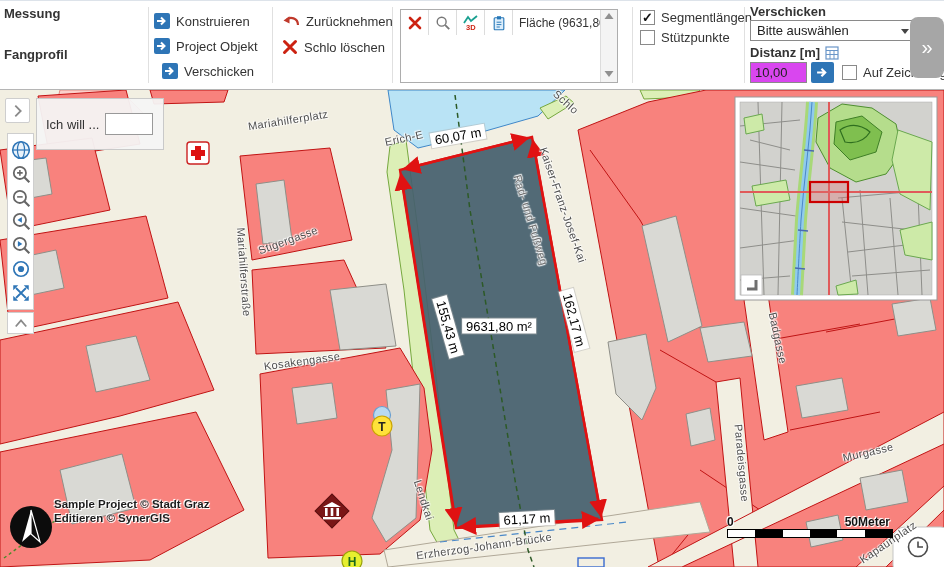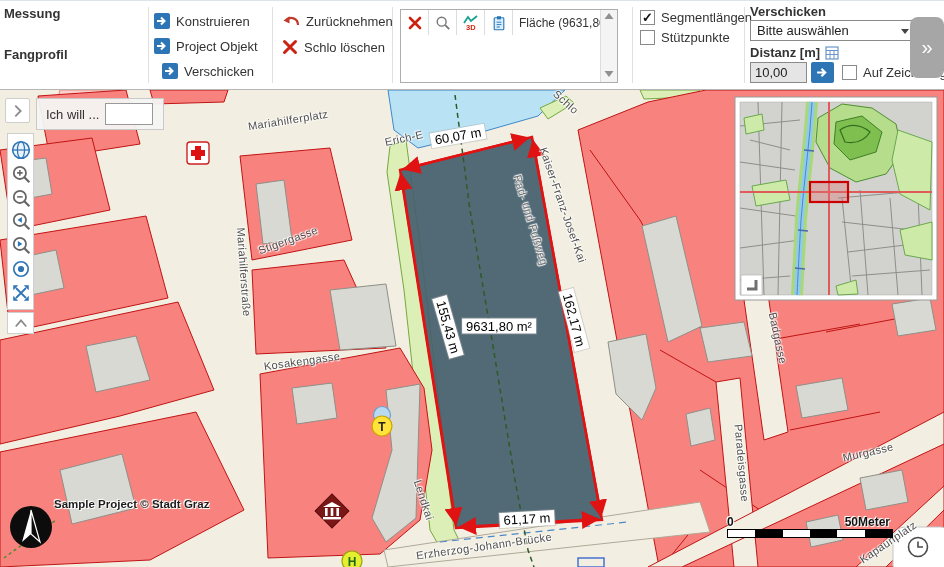--- a/index.html
+++ b/index.html
@@ -15,36 +15,36 @@
   .bluebox{width:16px;height:16px;background:#2e75b6;border-radius:2px;display:flex;align-items:center;justify-content:center;flex:0 0 auto;}
   
   #results{position:absolute;left:400px;top:8px;width:218px;height:74px;border:1px solid #adadad;background:#fff;box-sizing:border-box;}
   #results .row{position:absolute;left:0;top:0;right:17px;height:25px;display:flex;align-items:stretch;}
   #results .ricon{width:27px;display:flex;align-items:center;justify-content:center;border-right:1px solid #dcdcdc;}
   #results .rtext{flex:1;display:flex;align-items:center;padding-left:6px;font-size:12px;color:#333;white-space:nowrap;overflow:hidden;}
   #results .sbar{position:absolute;right:0;top:0;bottom:0;width:16px;background:#f4f4f4;border-left:1px solid #dcdcdc;}
   #results .sbar svg{display:block;margin:2px auto;}
   .cbrow{position:absolute;display:flex;align-items:center;gap:6px;font-size:13px;color:#333;}
   .cb{width:15px;height:15px;border:1px solid #8a8a8a;background:#fff;display:flex;align-items:center;justify-content:center;font-size:13px;font-weight:bold;color:#111;line-height:1;box-sizing:border-box;cursor:pointer;}
-  .inp{position:absolute;height:21px;border:1px solid #8a8a8a;background:#e5e5e5;font-size:13px;color:#222;padding:0 4px;box-sizing:border-box;font-family:"Liberation Sans",sans-serif;}
+  .inp{position:absolute;height:21px;border:1px solid #8a8a8a;background:#d946ef;font-size:13px;color:#222;padding:0 4px;box-sizing:border-box;font-family:"Liberation Sans",sans-serif;}
   #expandBtn{position:absolute;left:910px;top:16px;width:34px;height:61px;background:#a6a6a6;border-radius:8px;color:#fff;font-size:20px;display:flex;align-items:center;justify-content:center;cursor:pointer;z-index:30;}
   
   #map{position:absolute;left:0;top:90px;width:944px;height:477px;background:#f2efe2;overflow:hidden;}
   #basemap{position:absolute;left:0;top:0;}
   .street{position:absolute;font-size:11px;color:#4d4d4d;letter-spacing:.4px;white-space:nowrap;transform:translate(-50%,-50%) rotate(var(--r));text-shadow:0 0 2px #fff,0 0 2px #fff,1px 1px 1px #fff,-1px -1px 1px #fff;pointer-events:none;}
   .street.dim{color:#6e6e6e;}
   .mlabel{position:absolute;font-size:13px;color:#000;background:#fff;padding:0 4px;white-space:nowrap;transform:translate(-50%,-50%) rotate(var(--r));box-shadow:0 0 0 1px rgba(170,170,170,.45);}
   #copyright{position:absolute;left:54px;top:407px;font-size:11.5px;font-weight:bold;color:#1c1c1c;line-height:14px;text-shadow:0 0 2px #fff,0 0 2px #fff,1px 1px 0 #fff,-1px -1px 0 #fff;}
   #scalebar{position:absolute;left:727px;top:425px;width:166px;}
   #scalebar .nums{position:relative;height:14px;font-size:12px;font-weight:bold;color:#111;text-shadow:0 0 2px #fff,1px 1px 0 #fff,-1px -1px 0 #fff;}
   #scalebar .bar{height:7px;border:1.5px solid #000;display:flex;background:#fff;}
   #scalebar .bar i{flex:1;}
   #scalebar .bar i:nth-child(even){background:#000;}
   
-  #ichwill{position:absolute;left:36px;top:8px;width:128px;height:32px;background:rgba(244,244,244,.95);border:1px solid #c9c9c9;display:flex;align-items:center;box-sizing:border-box;z-index:20;}
+  #ichwill{position:absolute;left:36px;top:8px;width:128px;height:52px;background:rgba(244,244,244,.95);border:1px solid #c9c9c9;display:flex;align-items:center;box-sizing:border-box;z-index:20;}
   #ichwill .t{font-size:13px;color:#333;margin-left:9px;white-space:nowrap;}
   #ichwill input{width:48px;height:22px;margin-left:6px;border:1px solid #999;font-size:12px;padding:0 3px;box-sizing:border-box;}
   
   .navbox{position:absolute;background:#fff;border:1px solid #cecece;box-sizing:border-box;z-index:20;}
   #navExpand{left:5px;top:8px;width:25px;height:25px;display:flex;align-items:center;justify-content:center;cursor:pointer;border-radius:2px;}
   #navPanel{left:7px;top:43px;width:27px;height:177px;display:flex;flex-direction:column;align-items:center;justify-content:space-around;padding:4px 0;}
   #navPanel .nico{width:20px;height:20px;cursor:pointer;display:block;}
   #navCollapse{left:7px;top:222px;width:27px;height:22px;display:flex;align-items:center;justify-content:center;cursor:pointer;}
 </style>
 </head>
@@ -373,20 +373,21 @@
     <div class="street" style="left:888px;top:452px;--r:-34deg;">Kapaunplatz</div>
 
     <div class="mlabel" style="left:458px;top:46px;--r:-10deg;">60,07 m</div>
     <div class="mlabel" style="left:448px;top:237px;--r:74deg;">155,43 m</div>
     <div class="mlabel" style="left:574px;top:230px;--r:75deg;">162,17 m</div>
     <div class="mlabel" style="left:527px;top:429px;--r:-3deg;">61,17 m</div>
     <div class="mlabel" style="left:499px;top:236px;--r:0deg;">9631,80 m²</div>
 
     <div id="copyright">
       <div>Sample Project © Stadt Graz</div>
+      <div>Editieren © SynerGIS</div>
     </div>
 
     <div id="scalebar">
       <div class="nums">
         <span style="position:absolute;left:0;">0</span>
         <span style="position:absolute;right:3px;">50Meter</span>
       </div>
       <div class="bar">
           <i></i>
           <i></i>

